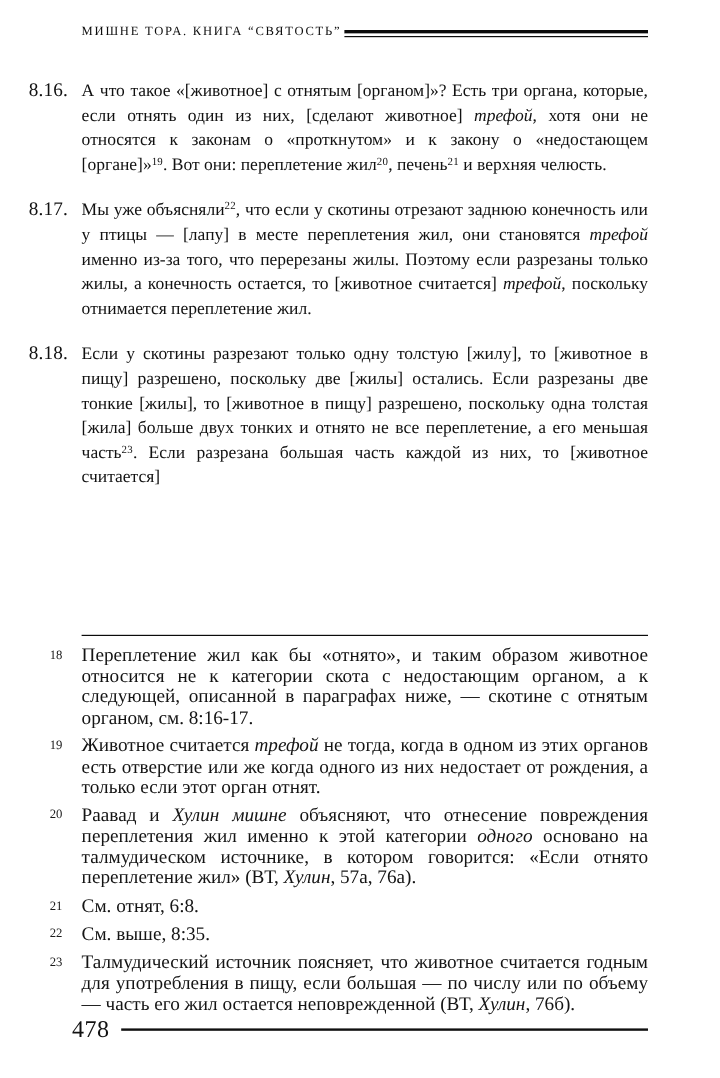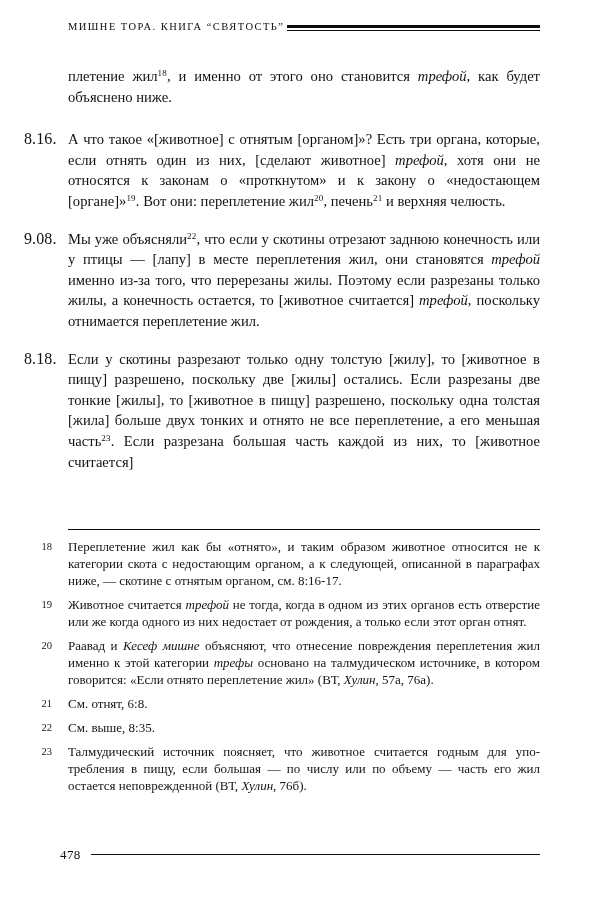--- a/index.html
+++ b/index.html
@@ -143,38 +143,38 @@
     text-align: right;
     padding-right: 16px;
     box-sizing: border-box;
     font-size: 10.6px;
     line-height: 17.2px;
     font-variant-numeric: oldstyle-nums;
     color: #1a1a1a;
   }
   .fn-body {
     flex: 1 1 auto;
-    font-size: 13px;
+    font-size: 16px;
     line-height: 17.2px;
     text-align: justify;
     text-justify: inter-word;
     color: #141414;
   }
 
   
   .folio {
     position: absolute;
     left: 60px;
     top: 848px;
     width: 480px;
     display: flex;
     align-items: center;
   }
   .folio-number {
-    font-size: 13px;
+    font-size: 20px;
     font-variant-numeric: oldstyle-nums;
     letter-spacing: 0.4px;
     color: #111111;
     padding-right: 10px;
     line-height: 1;
   }
   .folio-rule {
     flex: 1 1 auto;
     height: 1.5px;
     background: #101010;
@@ -189,32 +189,28 @@
     <div class="running-head-title">МИШНЕ ТОРА. КНИГА “СВЯТОСТЬ”</div>
     <div class="running-head-rules">
       <div class="rule-thick"></div>
       <div class="rule-gap"></div>
       <div class="rule-thin"></div>
     </div>
   </div>
 
   <div class="body-block">
 
-    <div class="para lead">
-
-      <div class="para-body">плетение жил<sup>18</sup>, и именно от этого оно становится <i>трефой</i>, как будет объяснено ниже.</div>
-    </div>
 
     <div class="para">
       <div class="para-num">8.16.</div>
       <div class="para-body">А что такое «[животное] с отнятым [органом]»? Есть три орга­на, которые, если отнять один из них, [сделают животное] <i>тре­фой</i>, хотя они не относятся к законам о «проткнутом» и к за­кону о «недостающем [органе]»<sup>19</sup>. Вот они: переплетение жил<sup>20</sup>, печень<sup>21</sup> и верхняя челюсть.</div>
     </div>
 
     <div class="para">
-      <div class="para-num">9.08.</div>
+      <div class="para-num">8.17.</div>
       <div class="para-body">Мы уже объясняли<sup>22</sup>, что если у скотины отрезают заднюю ко­нечность или у птицы — [лапу] в месте переплетения жил, они становятся <i>трефой</i> именно из-за того, что перерезаны жилы. Поэтому если разрезаны только жилы, а конечность остается, то [животное считается] <i>трефой</i>, поскольку отнимается пере­плетение жил.</div>
     </div>
 
     <div class="para">
       <div class="para-num">8.18.</div>
       <div class="para-body">Если у скотины разрезают только одну толстую [жилу], то [жи­вотное в пищу] разрешено, поскольку две [жилы] остались. Если разрезаны две тонкие [жилы], то [животное в пищу] раз­решено, поскольку одна толстая [жила] больше двух тонких и отнято не все переплетение, а его меньшая часть<sup>23</sup>. Если раз­резана большая часть каждой из них, то [животное считается]</div>
     </div>
 
   </div>
 
@@ -227,21 +223,21 @@
       <div class="fn-body">Переплетение жил как бы «отнято», и таким образом животное относится не к категории скота с недостающим органом, а к следующей, описанной в параграфах ниже, — скотине с отнятым органом, см. 8:16-17.</div>
     </div>
 
     <div class="fn">
       <div class="fn-num">19</div>
       <div class="fn-body">Животное считается <i>трефой</i> не тогда, когда в одном из этих органов есть отверстие или же когда одного из них недостает от рождения, а только если этот орган отнят.</div>
     </div>
 
     <div class="fn">
       <div class="fn-num">20</div>
-      <div class="fn-body">Раавад и <i>Кесеф мишне</i> объясняют, что отнесение повреждения переплетения жил именно к этой категории <i>трефы</i> основано на талмудическом источнике, в котором говорится: «Если отнято переплетение жил» (ВТ, <i>Хулин</i>, 57а, 76а).</div>
+      <div class="fn-body">Раавад и <i>Хулин мишне</i> объясняют, что отнесение повреждения переплетения жил именно к этой категории <i>одного</i> основано на талмудическом источнике, в котором говорится: «Если отнято переплетение жил» (ВТ, <i>Хулин</i>, 57а, 76а).</div>
     </div>
 
     <div class="fn">
       <div class="fn-num">21</div>
       <div class="fn-body">См. отнят, 6:8.</div>
     </div>
 
     <div class="fn">
       <div class="fn-num">22</div>
       <div class="fn-body">См. выше, 8:35.</div>

